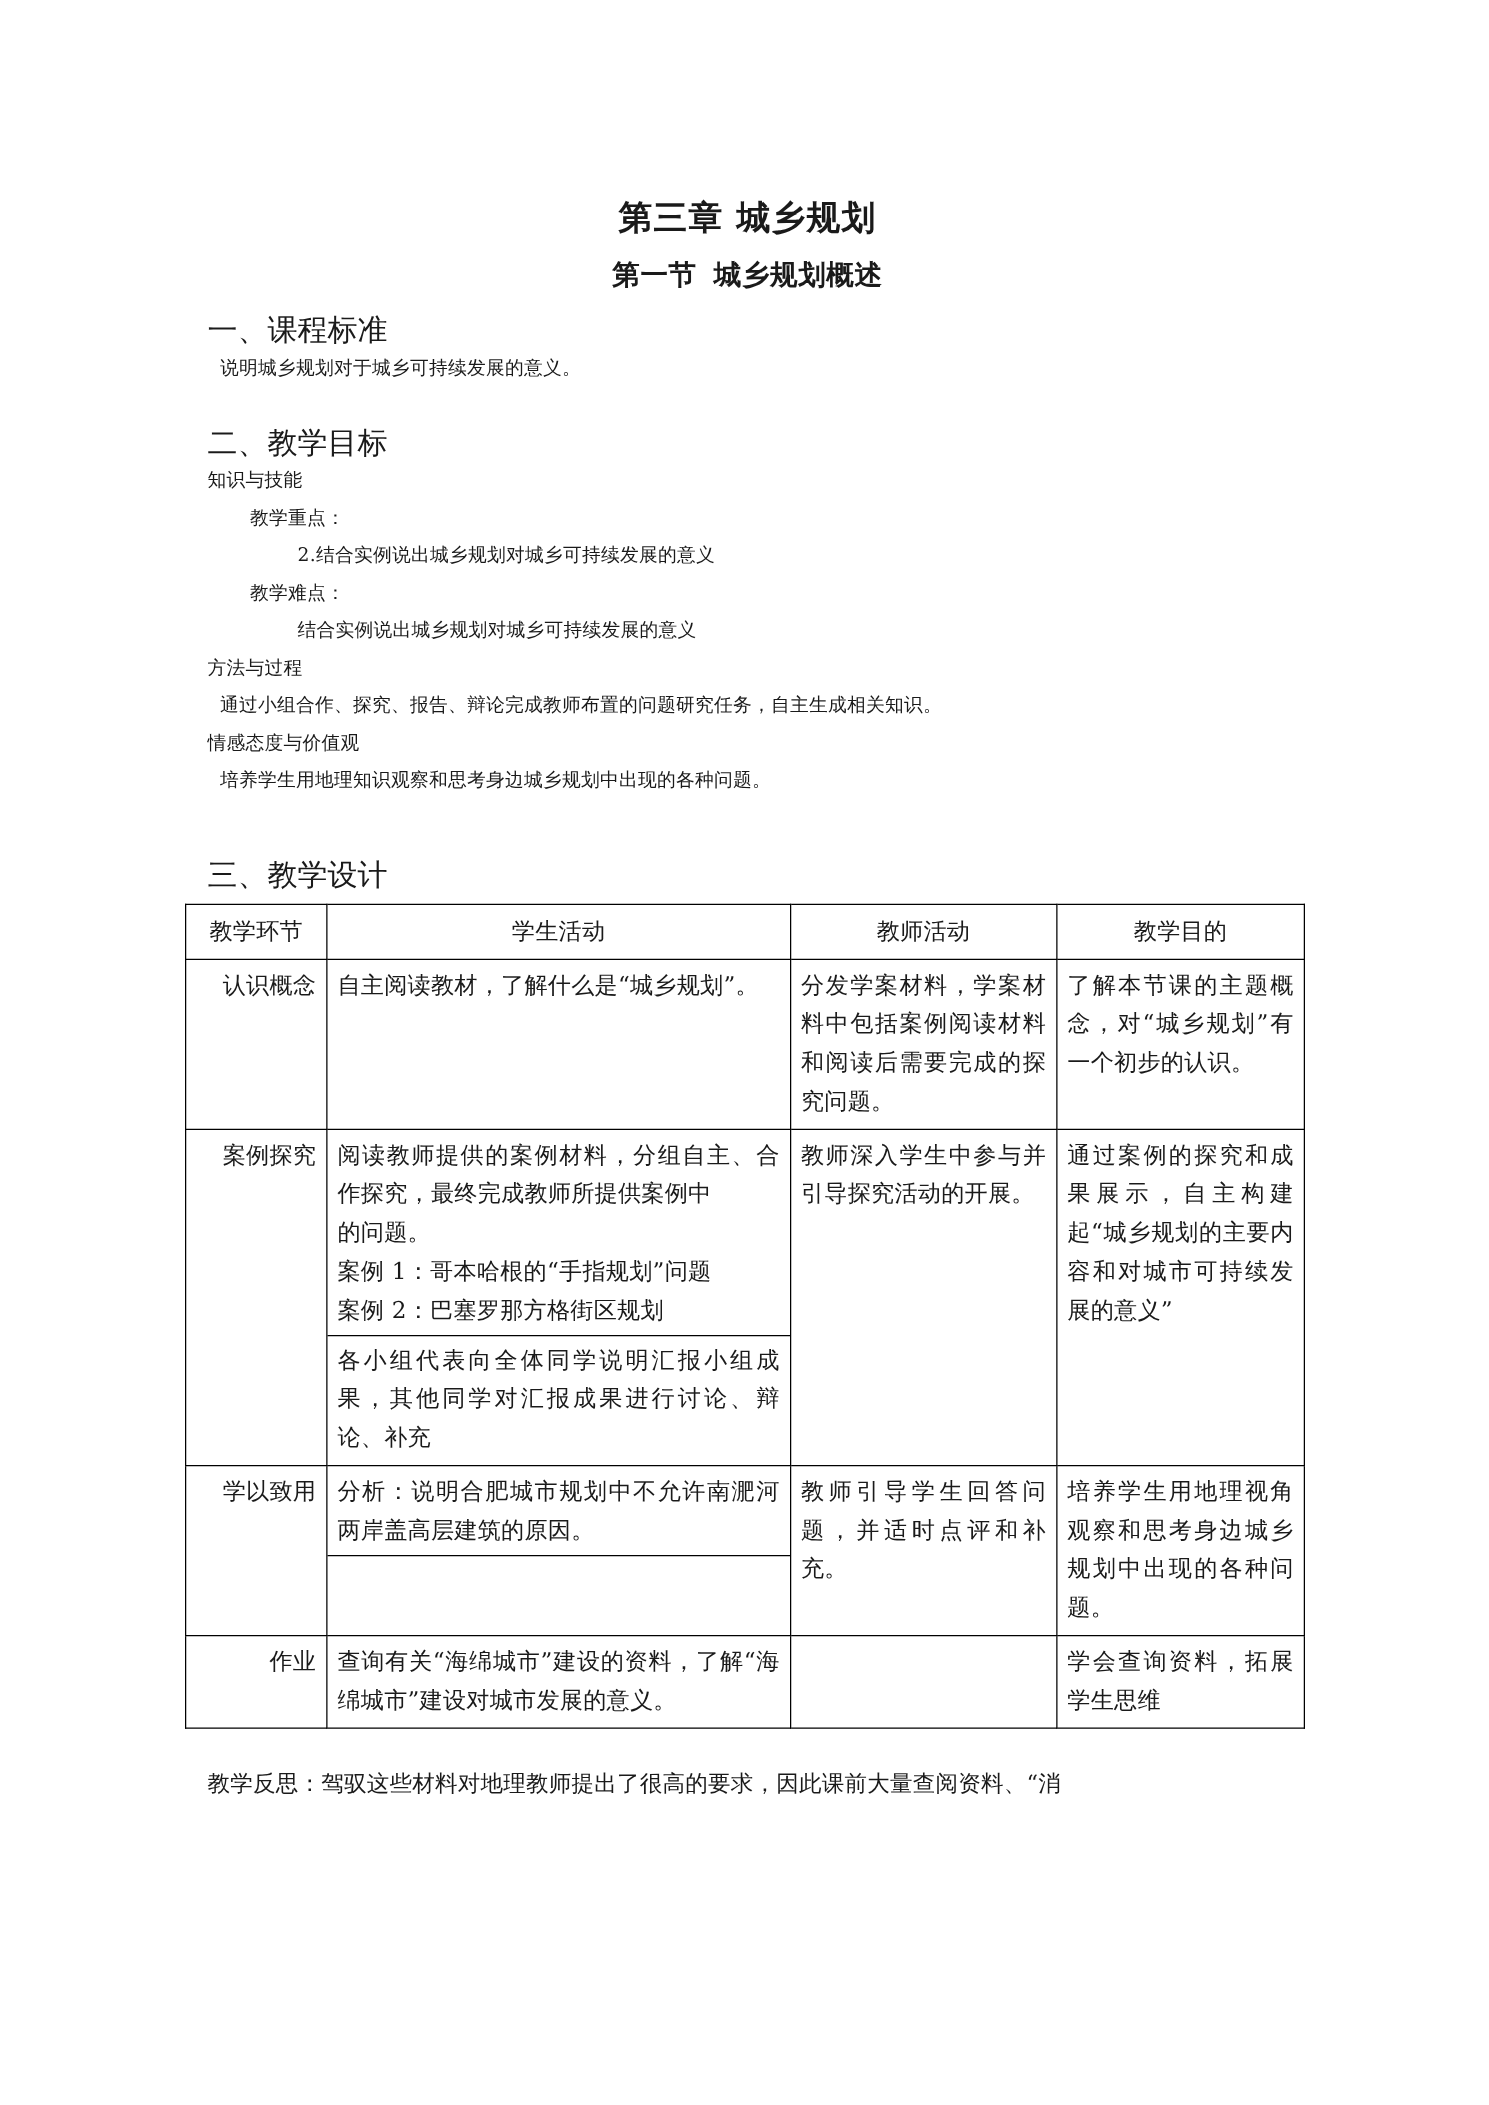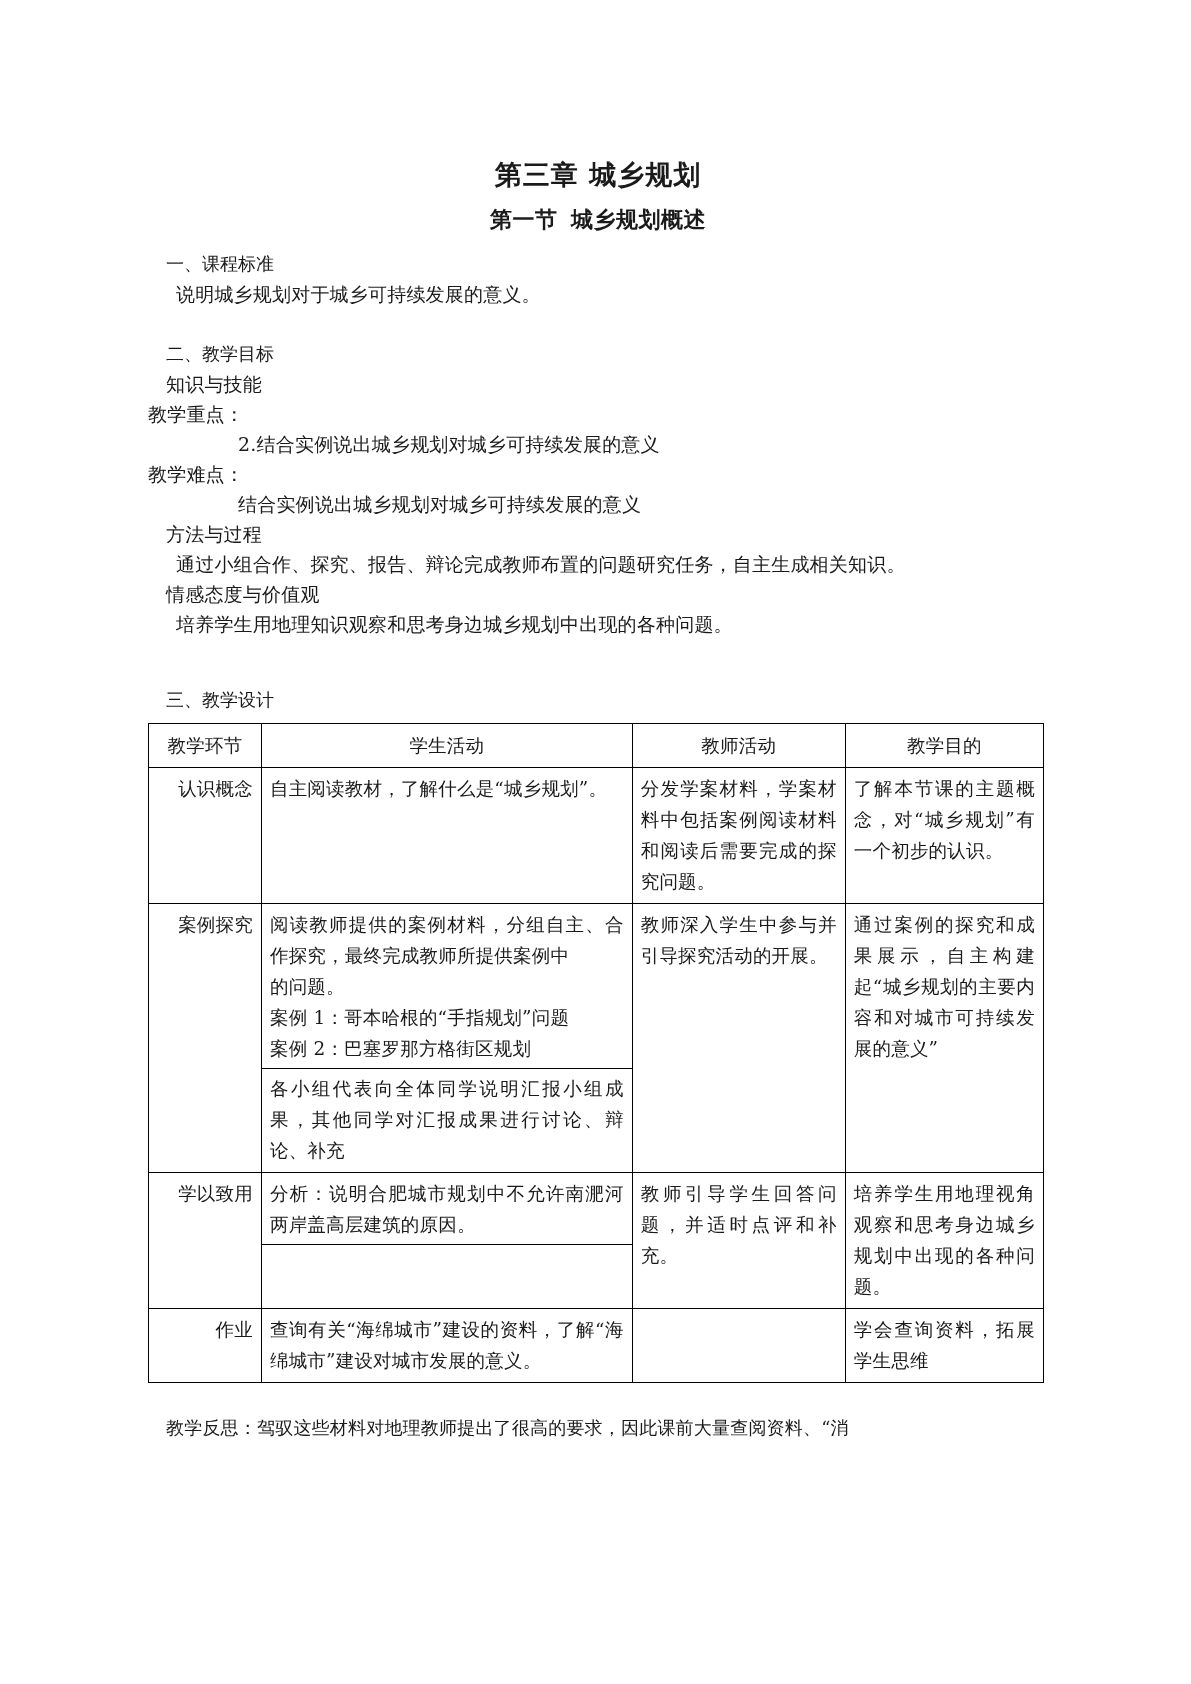--- a/index.html
+++ b/index.html
@@ -45,34 +45,34 @@
     font-size: 22px;
     font-weight: bold;
     letter-spacing: 0.5px;
     margin-top: 16px;
     line-height: 1.25;
     font-family: Liberation Mono, monospace;
   }
 
   
   .para {
-    font-size: 19px;
+    font-size: 15px;
     line-height: 30px;
     letter-spacing: 0.2px;
     white-space: pre-wrap;
   }
   .lvl0 { margin-left: 18px; }
   .lvl1 { margin-left: 28px; }
-  .lvl2 { }
+  .lvl2 { margin-left: 52px; }
   .lvl3 { margin-left: 90px; }
   .gap-md { height: 30px; }
   .gap-lg { height: 46px; }
 
   .sec-head {
-    font-size: 18px;
+    font-size: 24px;
     line-height: 30px;
     margin-left: 18px;
   }
 
   
   table.design {
     border-collapse: collapse;
     width: 896px;
     margin-top: 8px;
     table-layout: fixed;

